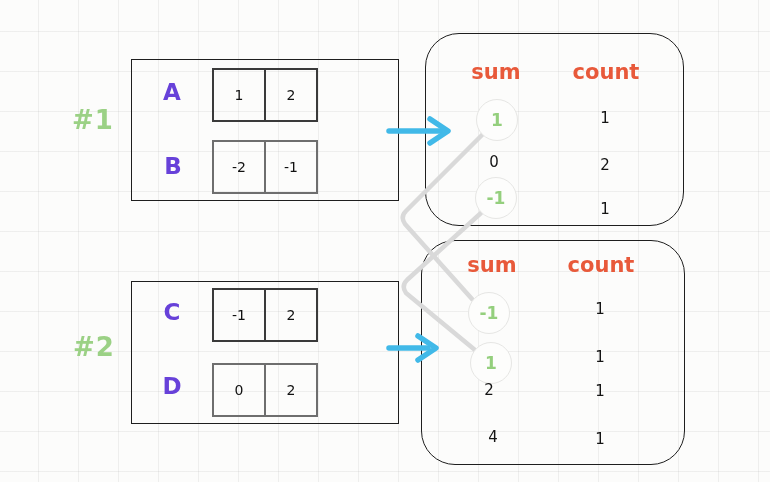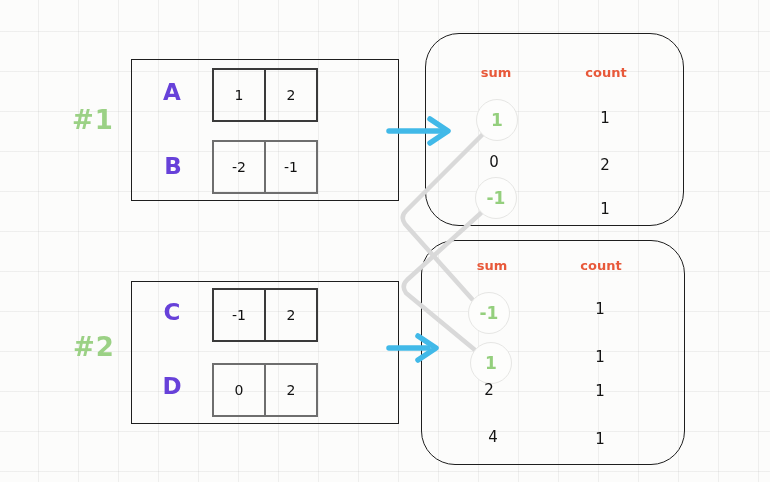--- a/index.html
+++ b/index.html
@@ -24,21 +24,21 @@
     width:50px;height:50px;display:flex;align-items:center;justify-content:center;
     font-size:14px;color:#111;
   }
   .pair.dark{border:2.2px solid #3a3a3a;}
   .pair.dark .cell:first-child{border-right:2.2px solid #3a3a3a;}
   .pair.gray{border:2.2px solid #6e6e6e;}
   .pair.gray .cell:first-child{border-right:2.2px solid #6e6e6e;}
   .sum-table{
     position:absolute;border:1.7px solid #1e1e1e;border-radius:34px;background:transparent;
   }
-  .col-header{color:#e8593a;font-size:13px;font-weight:bold;}
+  .col-header{color:#e8593a;font-size:21px;font-weight:bold;}
   .num{font-size:15px;color:#141414;}
   .green-num{font-size:17px;color:#94cf7d;font-weight:bold;}
   .hl-circle{
     position:absolute;width:42px;height:42px;border-radius:50%;
     border:1.8px solid #e6e6e4;background:#fdfdfc;
     box-sizing:border-box;
   }
   svg.overlay{position:absolute;left:0;top:0;z-index:1;}
   .z2{z-index:2;}
 </style>

